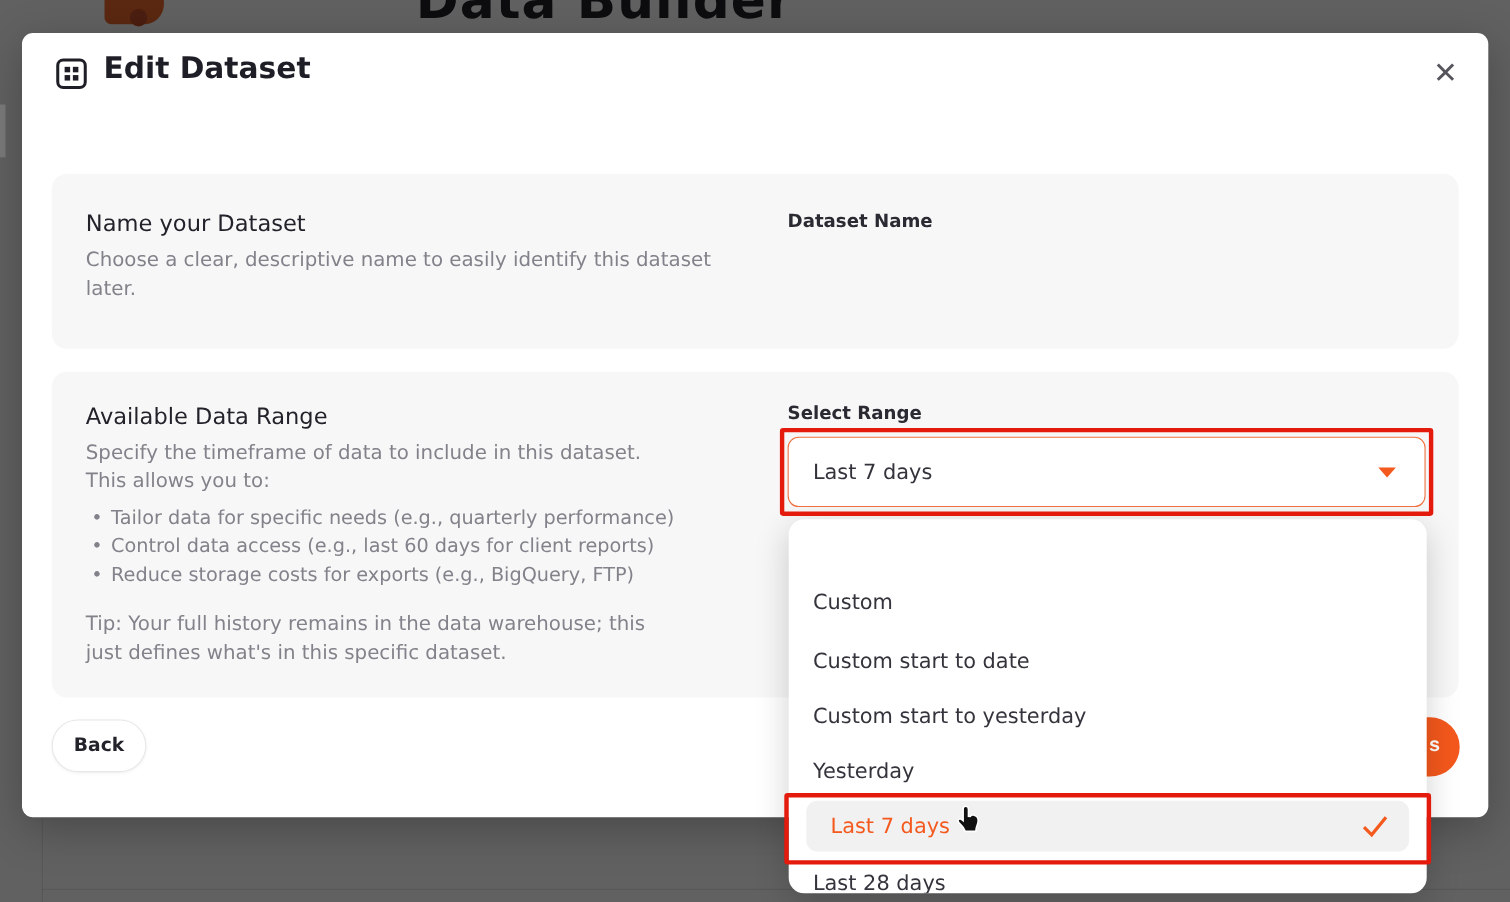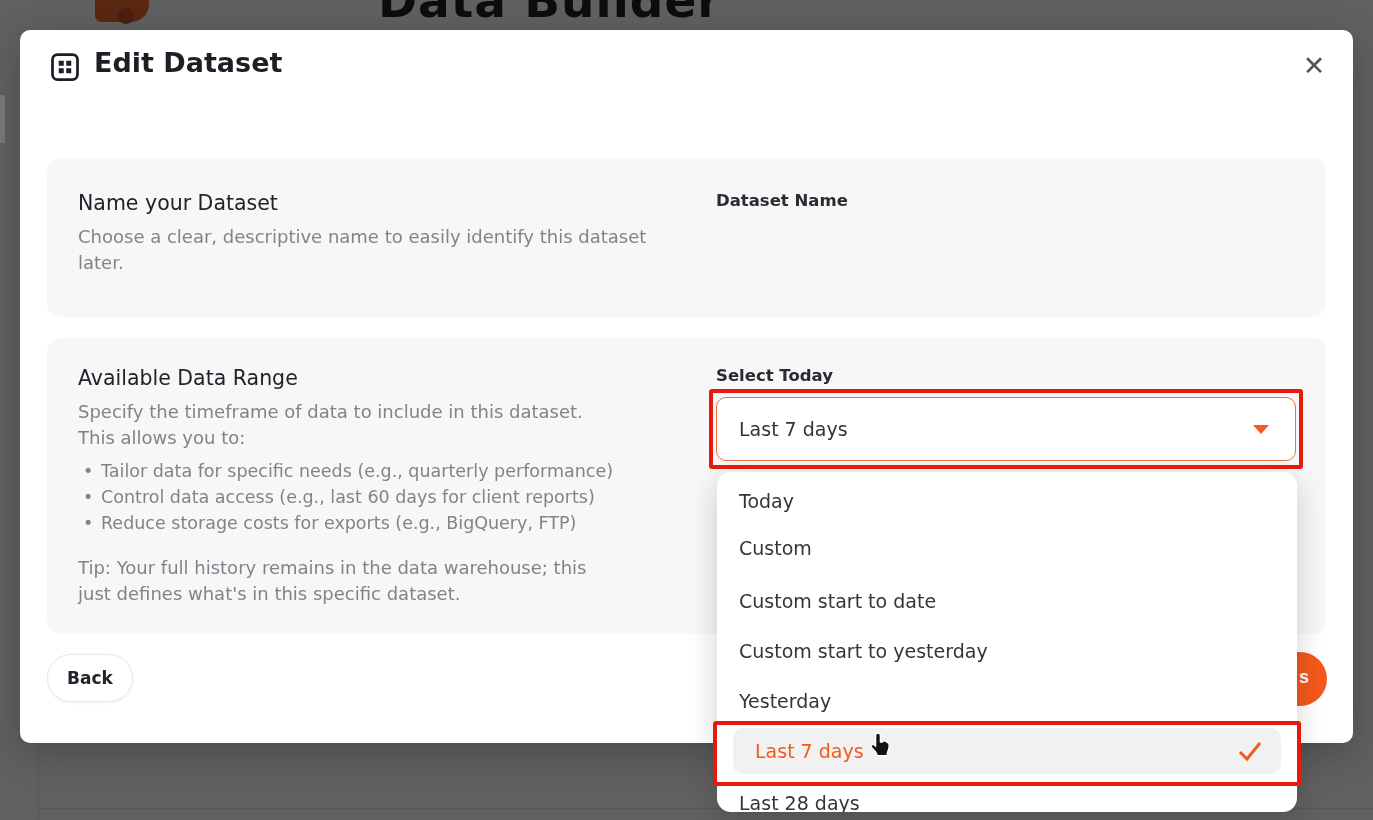--- a/index.html
+++ b/index.html
@@ -109,39 +109,36 @@
 
   <div id="card-range" class="abs card">
     <div id="range-heading" class="abs card-h">Available Data Range</div>
     <div id="range-desc" class="abs card-desc">Specify the timeframe of data to include in this dataset. This allows you to:</div>
     <ul id="range-bullets" class="abs">
         <li>Tailor data for specific needs (e.g., quarterly performance)</li>
         <li>Control data access (e.g., last 60 days for client reports)</li>
         <li>Reduce storage costs for exports (e.g., BigQuery, FTP)</li>
       </ul>
     <div id="range-tip" class="abs card-desc">Tip: Your full history remains in the data warehouse; this just defines what's in this specific dataset.</div>
-    <div id="range-field-label" class="abs field-label">Select Today</div>
+    <div id="range-field-label" class="abs field-label">Select Range</div>
     <div id="annotation-select" class="abs annotation">
       <div id="range-select" class="abs">
         <span id="range-select-value">Last 7 days</span>
         <span id="select-caret"></span>
       </div>
     </div>
   </div>
 
   <button id="back-btn" class="abs">Back</button>
   <button id="save-btn" class="abs">
     <span>s</span>
   </button>
 </div>
 
 <div id="dropdown" class="abs">
-    <div class="dd-option" style="top: 4px;">
-      <span>Today</span>
-    </div>
     <div class="dd-option" style="top: 51px;">
       <span>Custom</span>
     </div>
     <div class="dd-option" style="top: 104px;">
       <span>Custom start to date</span>
     </div>
     <div class="dd-option" style="top: 154px;">
       <span>Custom start to yesterday</span>
     </div>
     <div class="dd-option" style="top: 204px; align-items: center;">

